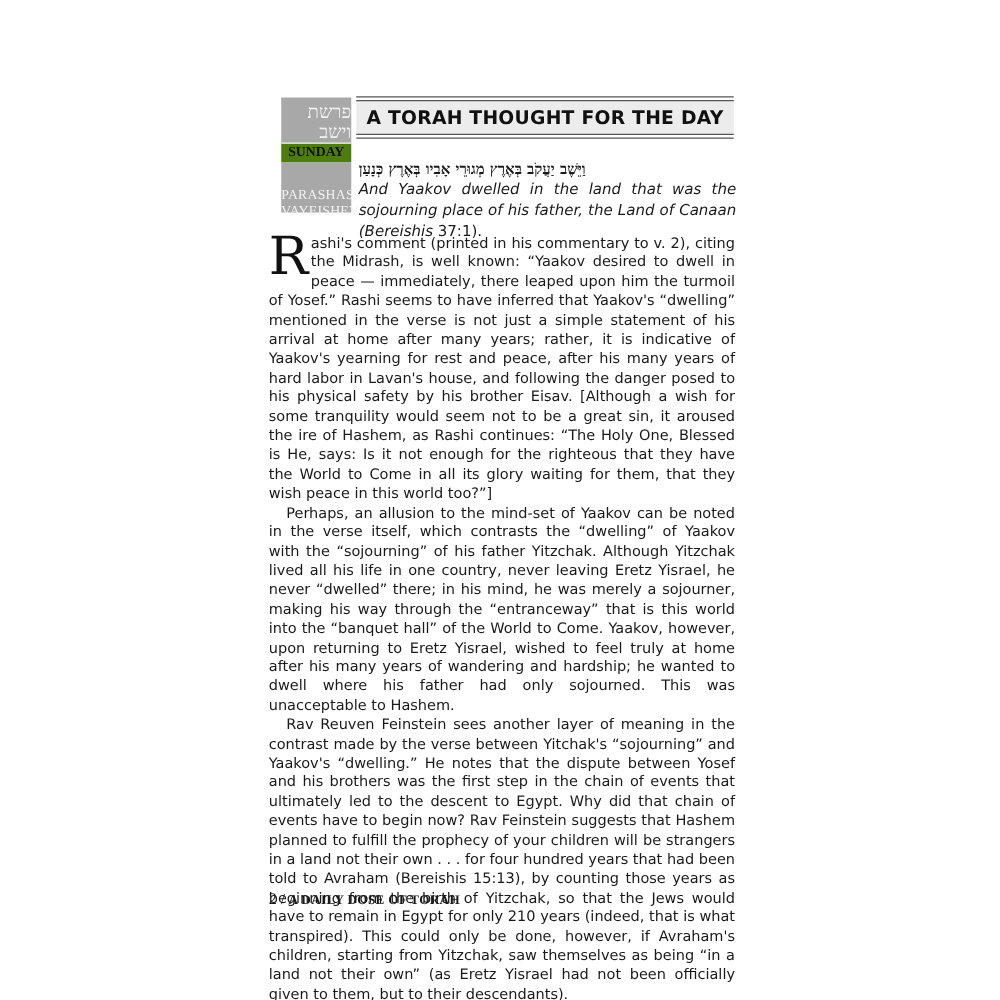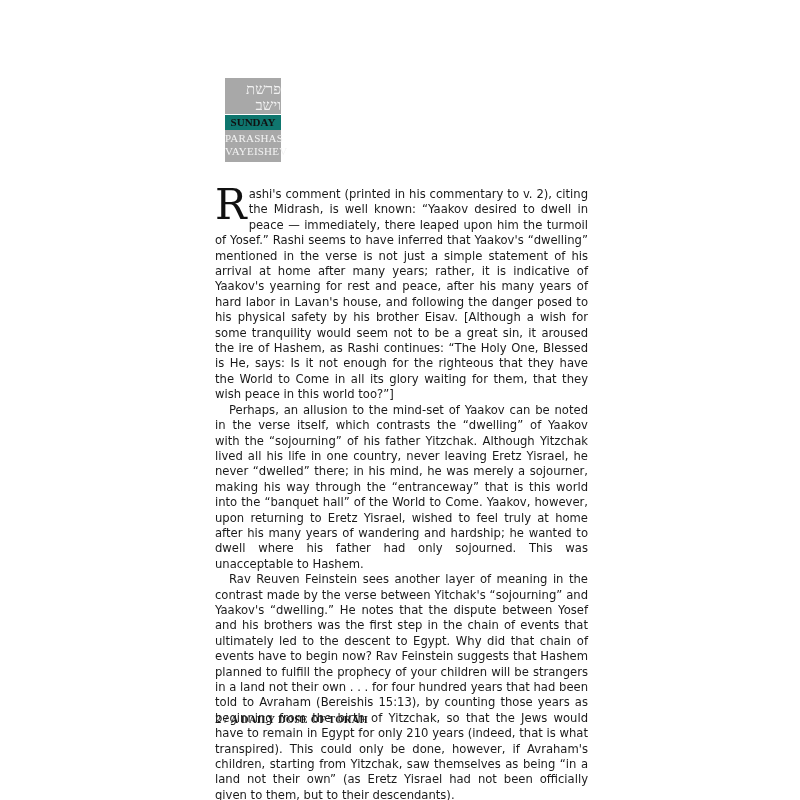--- a/index.html
+++ b/index.html
@@ -2,22 +2,22 @@
 <html><head>
 <meta charset="utf-8">
 <style>
   html, body { margin:0; padding:0; }
   body { width:800px; height:800px; background:#ffffff; position:relative; overflow:hidden; font-family:"DejaVu Sans", sans-serif; color:#1a1a1a; }
   .page { position:absolute; left:0; top:0; width:800px; height:800px; }
 
   
   .side { position:absolute; left:225px; top:78px; width:56px; }
   .side-hebrew { background:#a8a8a8; color:#f1f1f1; font-family:"DejaVu Serif", serif; font-size:15px; line-height:16px; text-align:right; padding:3px 0 4px 0; height:33px; box-sizing:border-box; height:36px; }
-  .side-day { background:#0f766e; color:#111; font-family:"Liberation Serif", serif; font-weight:bold; font-size:11px; text-align:center; height:15px; line-height:15px; border-top:1px solid #fff; }
-  .side-parasha { background:#a8a8a8; color:#f3f3f3; font-family:"Liberation Serif", serif; font-size:11px; line-height:13px; text-align:right; padding:2px 0; letter-spacing:0.2px; height:32px; box-sizing:border-box; }
+  .side-day { background:#4d7c0f; color:#111; font-family:"Liberation Serif", serif; font-weight:bold; font-size:11px; text-align:center; height:15px; line-height:15px; border-top:1px solid #fff; }
+  .side-parasha { background:#a8a8a8; color:#f3f3f3; font-family:"Liberation Serif", serif; font-size:11px; line-height:13px; text-align:right; padding:20px 0; letter-spacing:0.2px; height:32px; box-sizing:border-box; }
 
   
   .header { position:absolute; left:285px; top:77px; width:302px; height:32px; border-top:1px solid #555; border-bottom:1px solid #555; }
   .header-inner { position:absolute; left:0; right:0; top:2px; bottom:2px; border-top:1px solid #555; border-bottom:1px solid #555; background:#ececec; display:flex; align-items:center; justify-content:center; }
   .header-title { font-family:"DejaVu Sans", sans-serif; font-weight:bold; font-size:15px; letter-spacing:0.2px; color:#111; }
 
   
   .verse { position:absolute; left:287px; top:128px; width:302px; }
   .verse-hebrew { direction:rtl; text-align:left; font-family:"DejaVu Serif", serif; font-weight:bold; font-size:12px; line-height:15px; }
   .verse-eng { font-family:"DejaVu Sans", sans-serif; font-style:italic; font-size:12px; line-height:17px; text-align:justify; }
@@ -45,21 +45,30 @@
       <div>פרשת</div>
       <div>וישב</div>
     </div>
     <div class="side-day">SUNDAY</div>
     <div class="side-parasha">
       <div>PARASHAS</div>
       <div>VAYEISHEV</div>
     </div>
   </div>
 
+  <div class="header">
+    <div class="header-inner">
+      <span class="header-title">A TORAH THOUGHT FOR THE DAY</span>
+    </div>
+  </div>
 
+  <div class="verse">
+    <div class="verse-hebrew">וַיֵּשֶׁב יַעֲקֹב בְּאֶרֶץ מְגוּרֵי אָבִיו בְּאֶרֶץ כְּנָעַן</div>
+    <div class="verse-eng"><span>And Yaakov dwelled in the land that was the sojourning place of his father, the Land of Canaan (</span><span class="ref-book">Bereishis</span><span style="font-style:normal"> 37:1).</span></div>
+  </div>
 
   <div class="body">
     <p class="first"><span class="dropcap">R</span><span class="it">ashi's</span><span> comment (printed in his commentary to v. 2), citing the Midrash, is well known: “Yaakov desired to dwell in peace — immediately, there leaped upon him the turmoil of Yosef.” </span><span class="it">Rashi</span><span> seems to have inferred that Yaakov's “dwelling” mentioned in the verse is not just a simple statement of his arrival at home after many years; rather, it is indicative of Yaakov's yearning for rest and peace, after his many years of hard labor in Lavan's house, and following the danger posed to his physical safety by his brother Eisav. [Although a wish for some tranquility would seem not to be a great sin, it aroused the ire of Hashem, as </span><span class="it">Rashi</span><span> continues: “The Holy One, Blessed is He, says: Is it not enough for the righteous that they have the World to Come in all its glory waiting for them, that they wish peace in this world too?”]</span></p>
     <p>Perhaps, an allusion to the mind-set of Yaakov can be noted in the verse itself, which contrasts the “dwelling” of Yaakov with the “sojourning” of his father Yitzchak. Although Yitzchak lived all his life in one country, never leaving Eretz Yisrael, he never “dwelled” there; in his mind, he was merely a sojourner, making his way through the “entranceway” that is this world into the “banquet hall” of the World to Come. Yaakov, however, upon returning to Eretz Yisrael, wished to feel truly at home after his many years of wandering and hardship; he wanted to dwell where his father had only sojourned. This was unacceptable to Hashem.</p>
     <p><span class="it">Rav Reuven Feinstein</span><span> sees another layer of meaning in the contrast made by the verse between Yitchak's “sojourning” and Yaakov's “dwelling.” He notes that the dispute between Yosef and his brothers was the first step in the chain of events that ultimately led to the descent to Egypt. Why did that chain of events have to begin now? Rav Feinstein suggests that Hashem planned to fulfill the prophecy of </span><span class="it">your children will be strangers in a land not their own . . . for four hundred years</span><span> that had been told to Avraham (</span><span class="it">Bereishis</span><span> 15:13), by counting those years as beginning from the birth of Yitzchak, so that the Jews would have to remain in Egypt for only 210 years (indeed, that is what transpired). This could only be done, however, if Avraham's children, starting from Yitzchak, saw themselves as being “in a land not their own” (as Eretz Yisrael had not been officially given to them, but to their descendants).</span></p>
   </div>
 
   <div class="footer">
     <span class="pg">2</span><span style="white-space:pre"> / </span><span class="ttl">A DAILY DOSE OF TORAH</span>
   </div>

